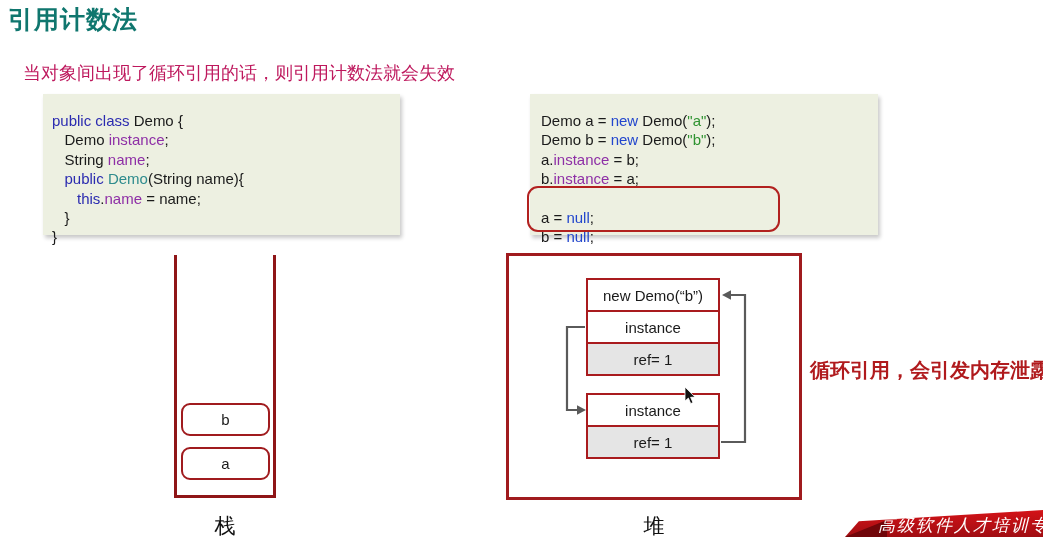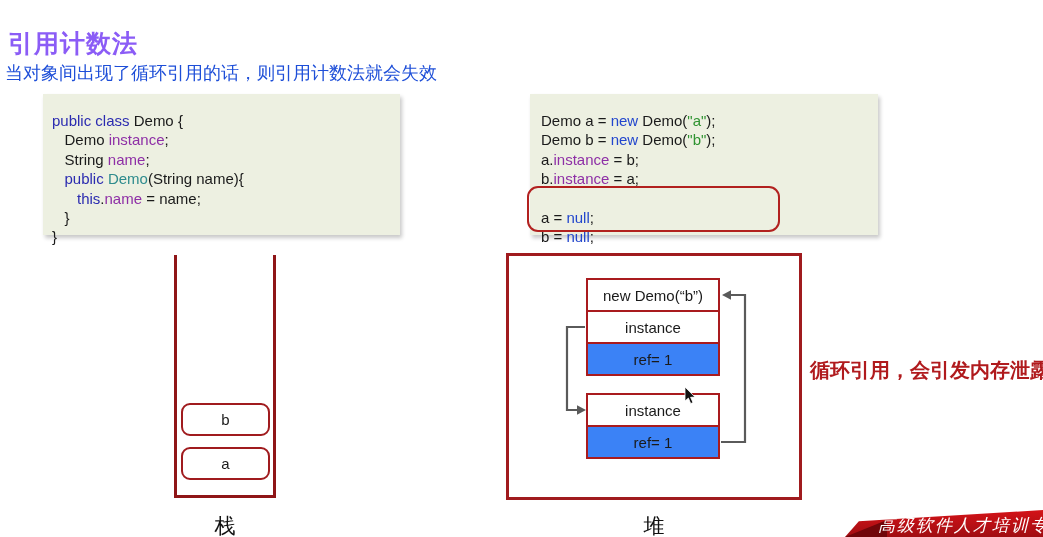--- a/index.html
+++ b/index.html
@@ -5,22 +5,22 @@
   * { margin:0; padding:0; box-sizing:border-box; }
   html,body { width:1043px; height:537px; }
   body {
     position:relative; overflow:hidden; background:#ffffff;
     font-family:"Liberation Sans","DejaVu Sans",sans-serif;
     width:1043px; height:537px;
   }
   .abs { position:absolute; }
 
   
-  .slide-title { left:8px; top:3px; font-size:25px; font-weight:bold; color:#8b5cf6; letter-spacing:1px;margin-top:24px; }
-  .slide-subtitle { left:5px; top:61px; font-size:18px; color:#1d4ed8; }
+  .slide-title { left:8px; top:3px; font-size:25px; font-weight:bold; color:#0f766e; letter-spacing:1px; }
+  .slide-subtitle { left:23px; top:61px; font-size:18px; color:#be185d; }
 
   
   .code-block {
     background:#edf0e1; font-size:15px; line-height:19.4px;
     padding:17px 0 0 9px; white-space:pre; color:#1a1a1a;
     box-shadow:2px 3px 4px rgba(0,0,0,0.22);
   }
   .code-left  { left:43px;  top:94px; width:357px; height:141px; }
   .code-right { left:530px; top:94px; width:348px; height:141px; padding-left:11px; }
   .null-highlight {
@@ -43,21 +43,21 @@
 
   
   .heap-frame { left:506px; top:253px; width:296px; height:247px; border:3px solid #a01b1e; background:#fff; }
   .heap-obj { left:586px; width:134px; z-index:2; }
   .heap-row {
     width:134px; height:34px; margin-top:-2px; background:#fff;
     border:2px solid #a91b1e; display:flex; align-items:center; justify-content:center;
     font-size:15px; color:#1a1a1a;
   }
   .heap-row:first-child { margin-top:0; }
-  .heap-row.ref { background:#3b82f6; }
+  .heap-row.ref { background:#e5e5e5; }
 
   
   .annotation { left:810px; top:357px; font-size:20px; font-weight:bold; color:#b01a1d; white-space:nowrap; }
 
   
   .overlay { left:0; top:0; width:1043px; height:537px; pointer-events:none; z-index:4; }
 
   
   .banner {
     left:845px; top:510px; width:198px; height:27px; z-index:6;

